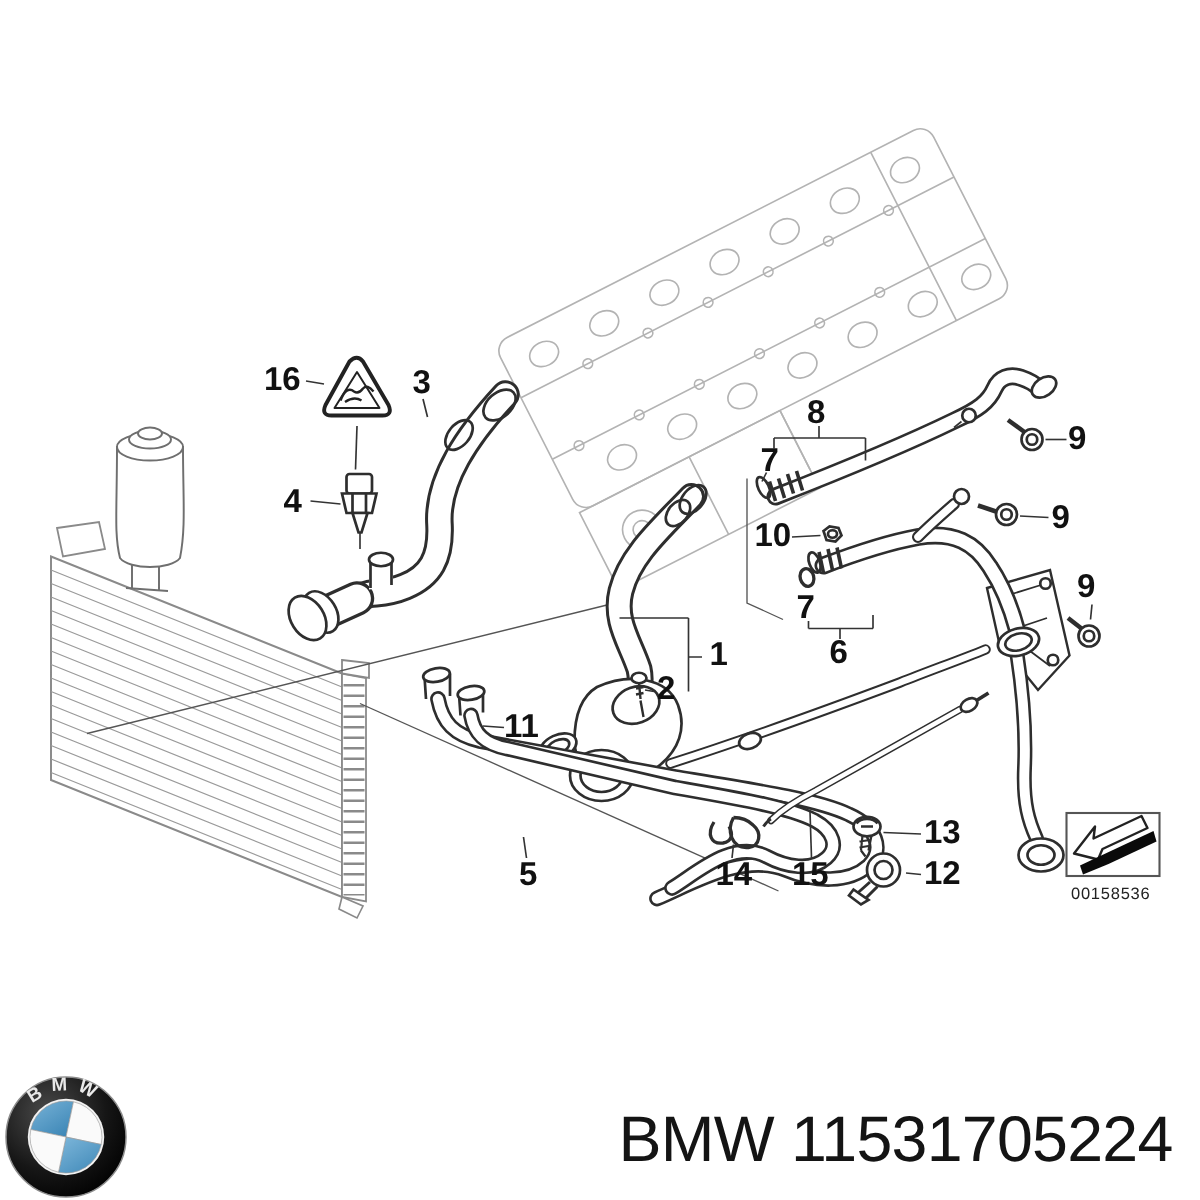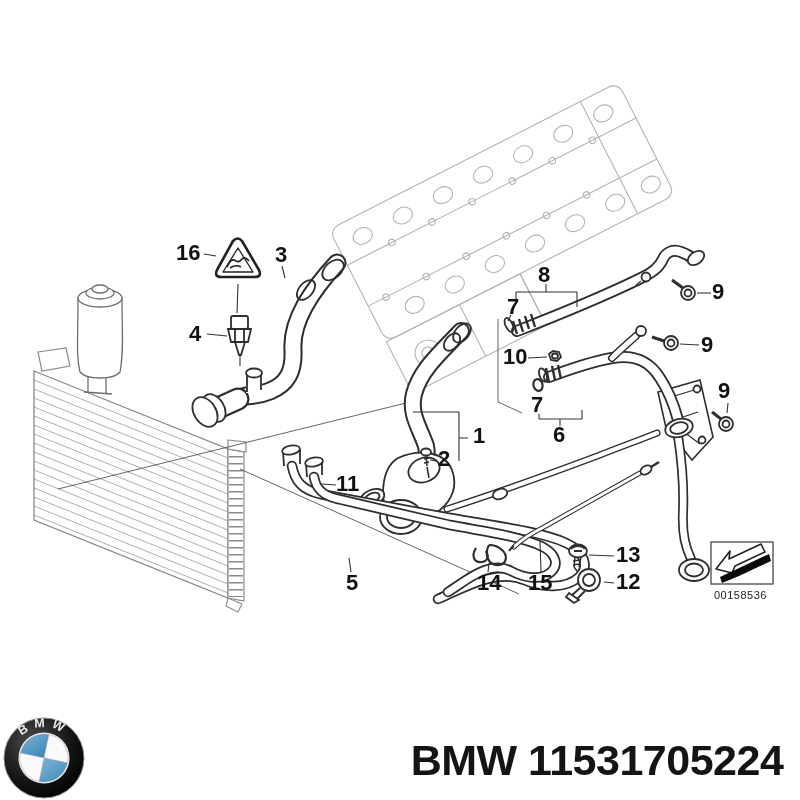--- a/index.html
+++ b/index.html
@@ -9,21 +9,21 @@
   .callout{font-family:"Liberation Sans",sans-serif;font-weight:bold;font-size:22px;fill:#111;}
   .code{font-family:"Liberation Sans",sans-serif;font-size:11px;fill:#222;letter-spacing:.5px;}
   .hoseO{fill:none;stroke:#2e2e2e;stroke-linecap:round;}
   .hoseI{fill:none;stroke:#ffffff;stroke-linecap:round;}
   .ln{fill:none;stroke:#333;stroke-width:1.1;}
   .thin{fill:none;stroke:#555;stroke-width:0.9;}
   .prt{fill:#ffffff;stroke:#2e2e2e;stroke-width:1.8;}
   .prtn{fill:none;stroke:#2e2e2e;stroke-width:1.8;}
   .logo-wrap{position:absolute;left:2px;top:716px;width:84px;height:84px;}
   .part-text{position:absolute;left:398px;top:736px;width:398px;text-align:center;
-             font-size:43px;font-weight:700;color:#141414;letter-spacing:-0.5px;white-space:nowrap;}
+             font-size:43px;font-weight:400;color:#141414;letter-spacing:-0.5px;white-space:nowrap;}
 </style>
 </head>
 <body>
 
 <div class="page">
 
 <svg id="diagram-svg" width="800" height="712" viewBox="0 0 800 712" xmlns="http://www.w3.org/2000/svg">
 
   <g transform="rotate(-27 500 230)" stroke="#b3b3b3" fill="none" stroke-width="1.1">
     <rect x="348" y="152" width="324" height="126" rx="10"></rect>

